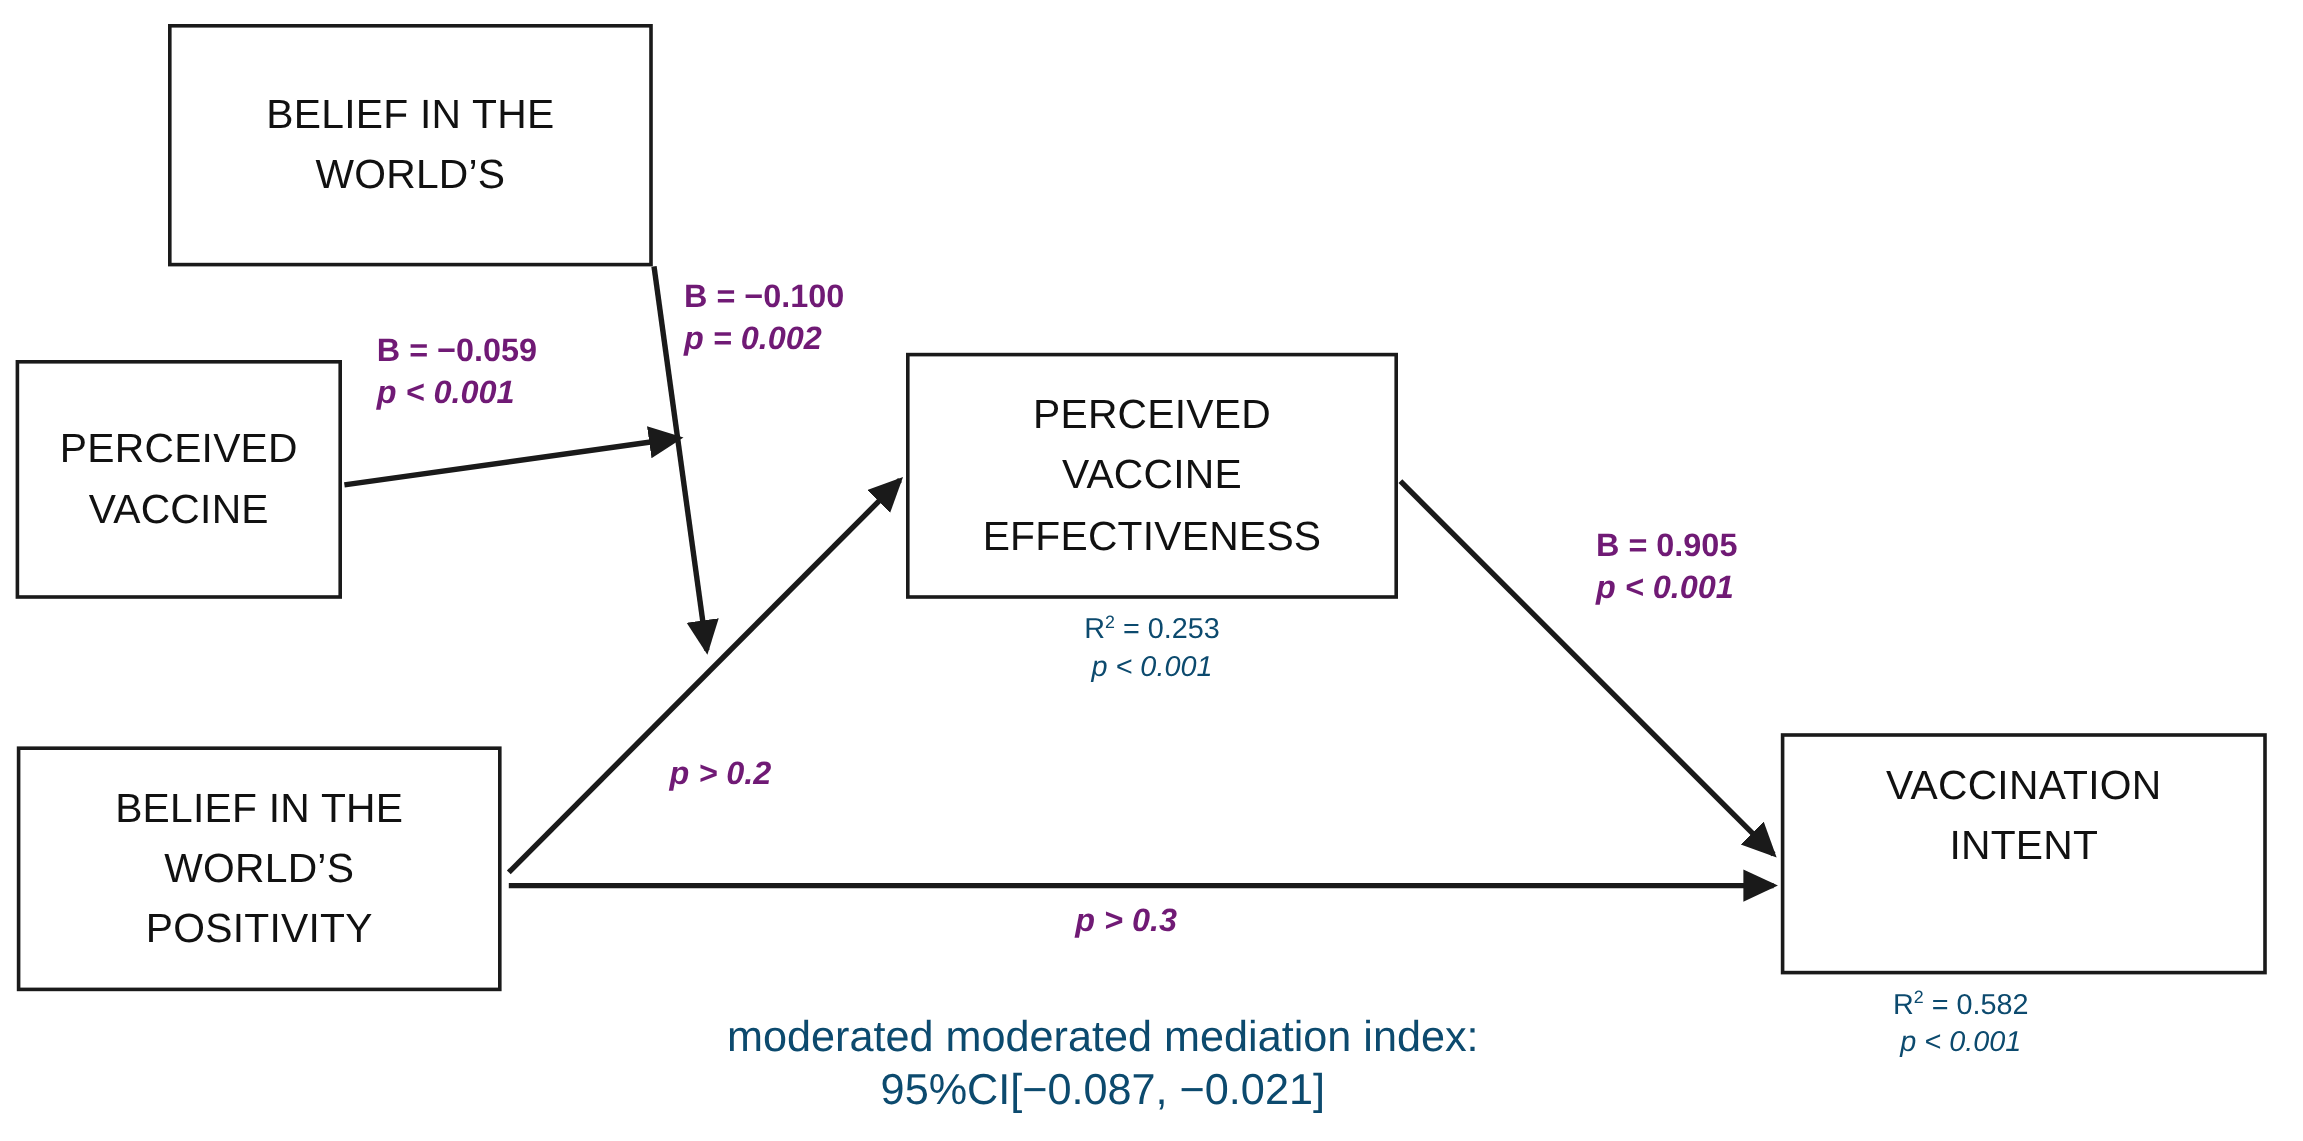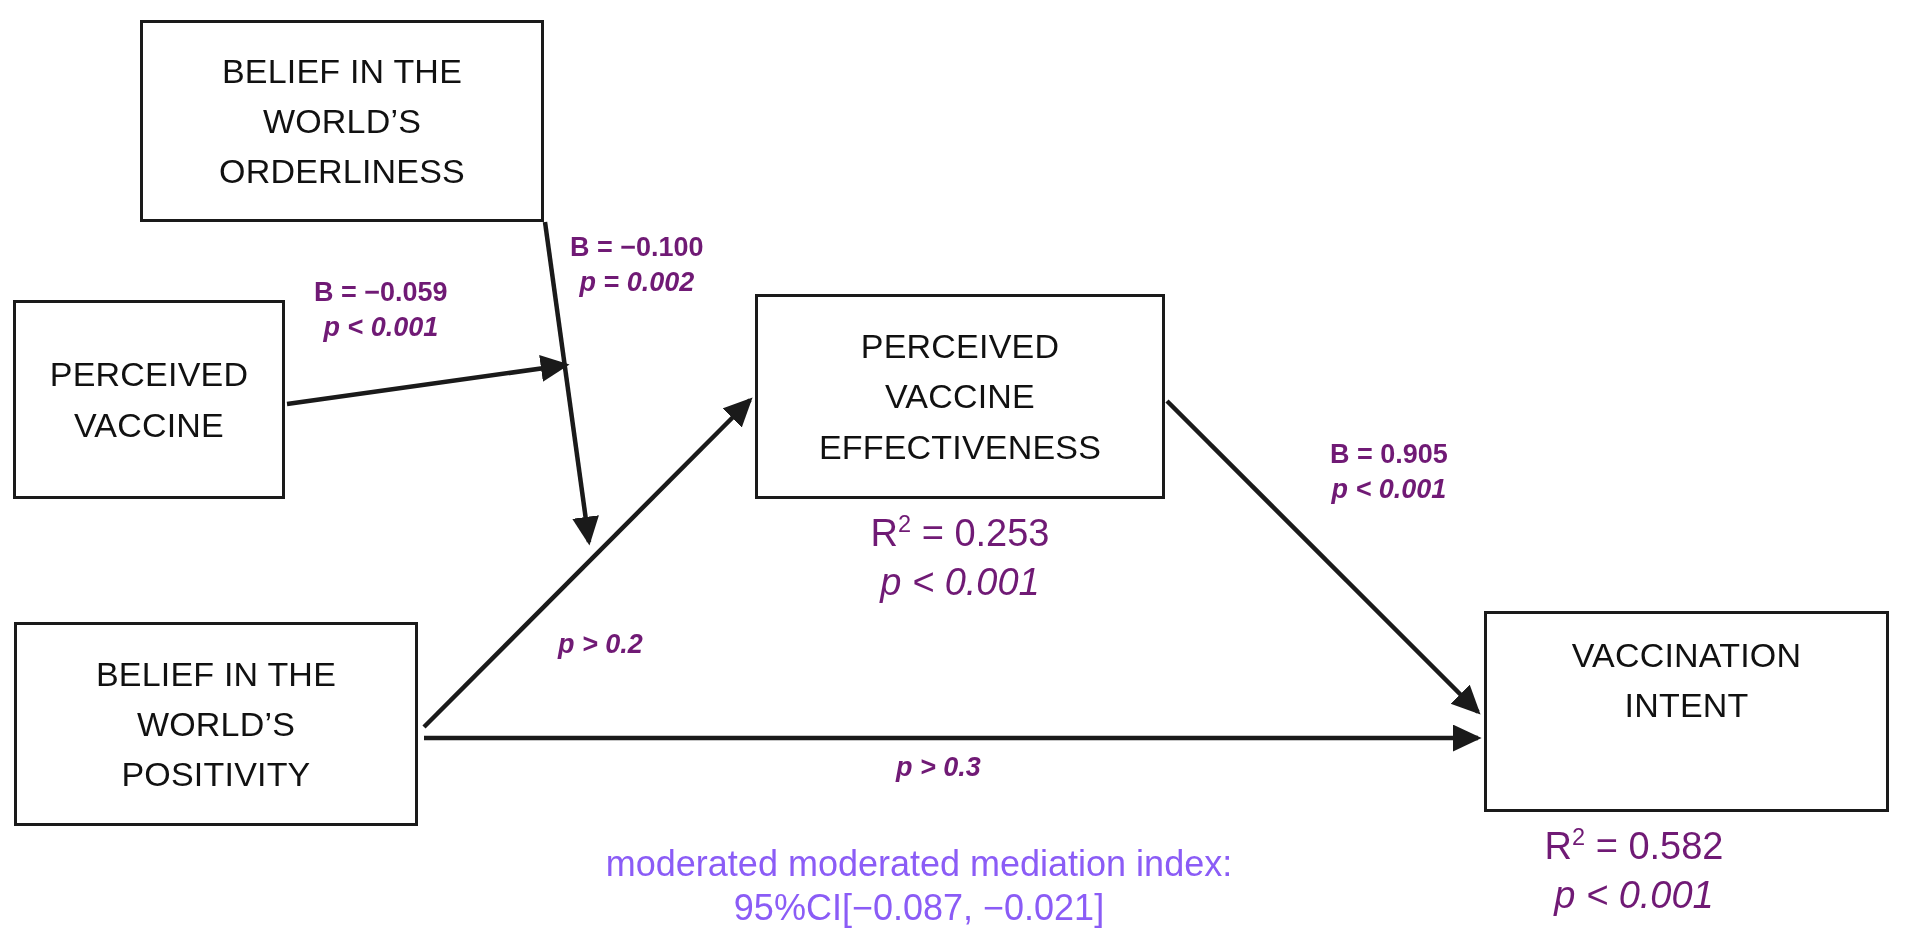--- a/index.html
+++ b/index.html
@@ -45,37 +45,37 @@
     font-size: 27px;
     line-height: 1.30;
     color: #701a75;
     white-space: nowrap;
     text-align: left;
     font-weight: bold;
   }
   .edge-label .line { display: block; }
   .stat-label {
     position: absolute;
-    font-size: 38px;
+    font-size: 24px;
     line-height: 1.30;
-    color: #701a75;
+    color: #0c4a6e;
     white-space: nowrap;
     text-align: center;
   }
   .stat-label .line { display: block; }
   .caption {
     position: absolute;
     font-size: 36px;
     line-height: 1.22;
-    color: #8b5cf6;
+    color: #0c4a6e;
     text-align: center;
     white-space: nowrap;
   }
   .caption .line { display: block; }
-  .ital { font-style: italic; text-align: center; }
+  .ital { font-style: italic; }
   .sup {
     font-size: 0.62em;
     vertical-align: super;
     line-height: 0;
   }
 </style>
 </head>
 <body>
 
 <div id="diagram-root">
@@ -94,21 +94,20 @@
     <line x1="424" y1="727" x2="750" y2="400" stroke="#1a1a1a" stroke-width="4.5" marker-end="url(#arrowhead)"></line>
 
     <line x1="1167" y1="401" x2="1478" y2="712" stroke="#1a1a1a" stroke-width="4.5" marker-end="url(#arrowhead)"></line>
 
     <line x1="424" y1="738" x2="1478" y2="738" stroke="#1a1a1a" stroke-width="4.5" marker-end="url(#arrowhead)"></line>
   </svg>
 
   <div class="node-box" style="left:140px; top:20px; width:404px; height:202px;">
     <span class="line">BELIEF IN THE</span>
     <span class="line">WORLD’S</span>
-    <span class="line">ORDERLINESS</span>
   </div>
 
   <div class="node-box" style="left:13px; top:300px; width:272px; height:199px;">
     <span class="line">PERCEIVED</span>
     <span class="line">VACCINE</span>
   </div>
 
   <div class="node-box" style="left:755px; top:294px; width:410px; height:205px;">
     <span class="line">PERCEIVED</span>
     <span class="line">VACCINE</span>

